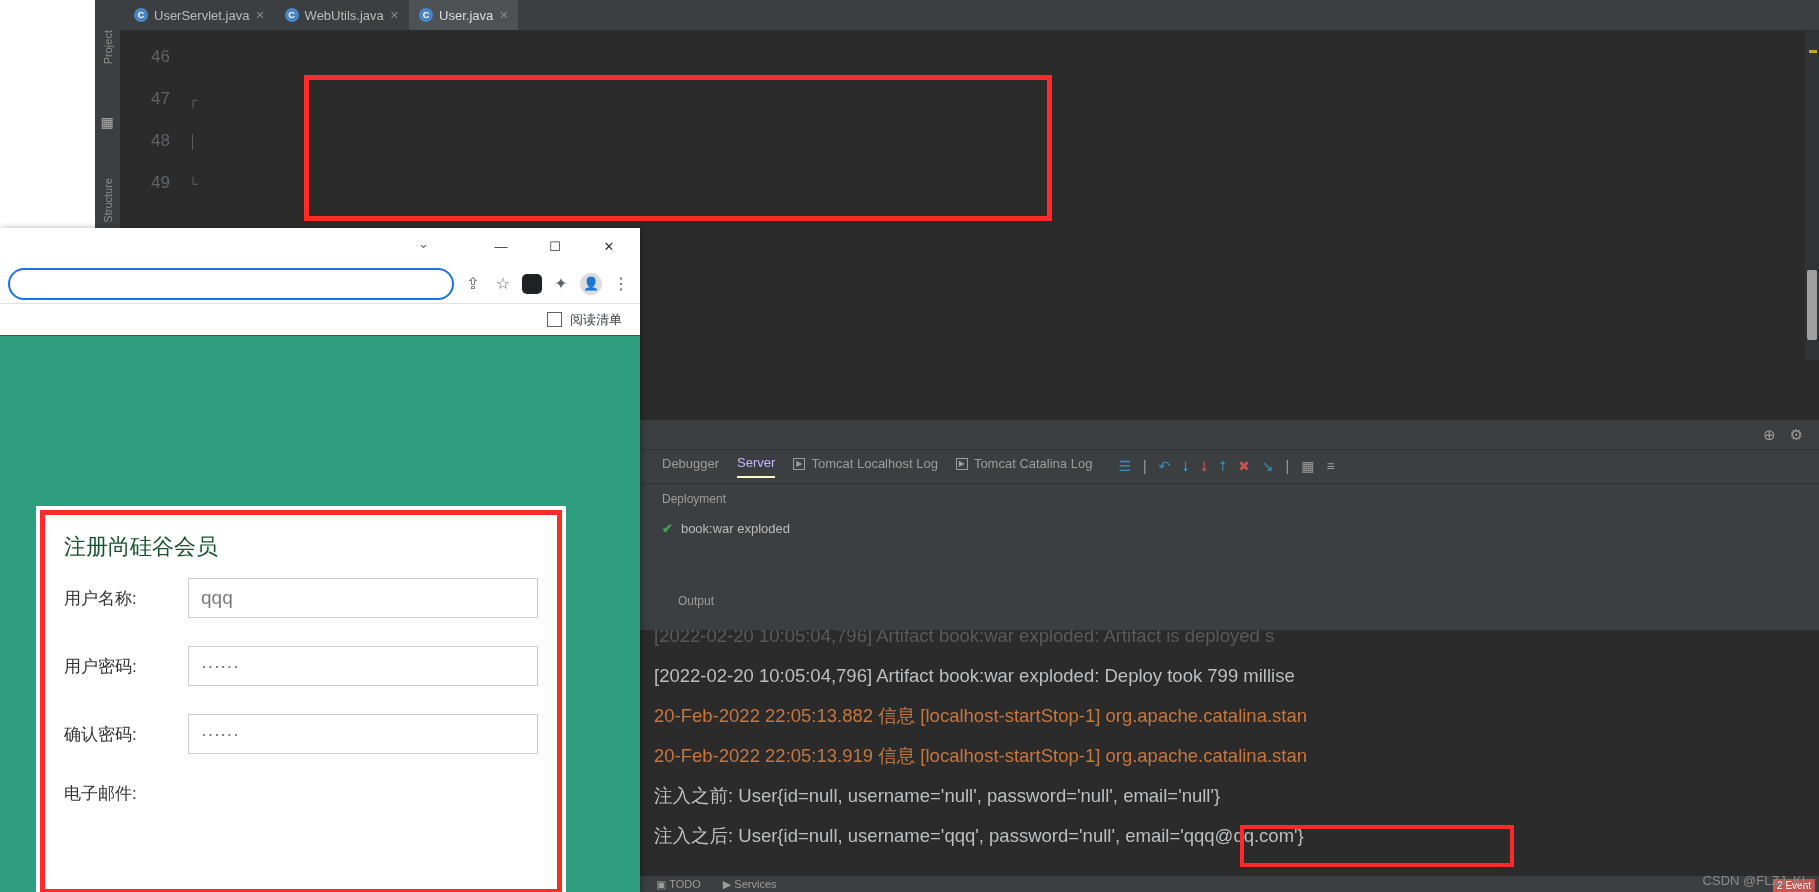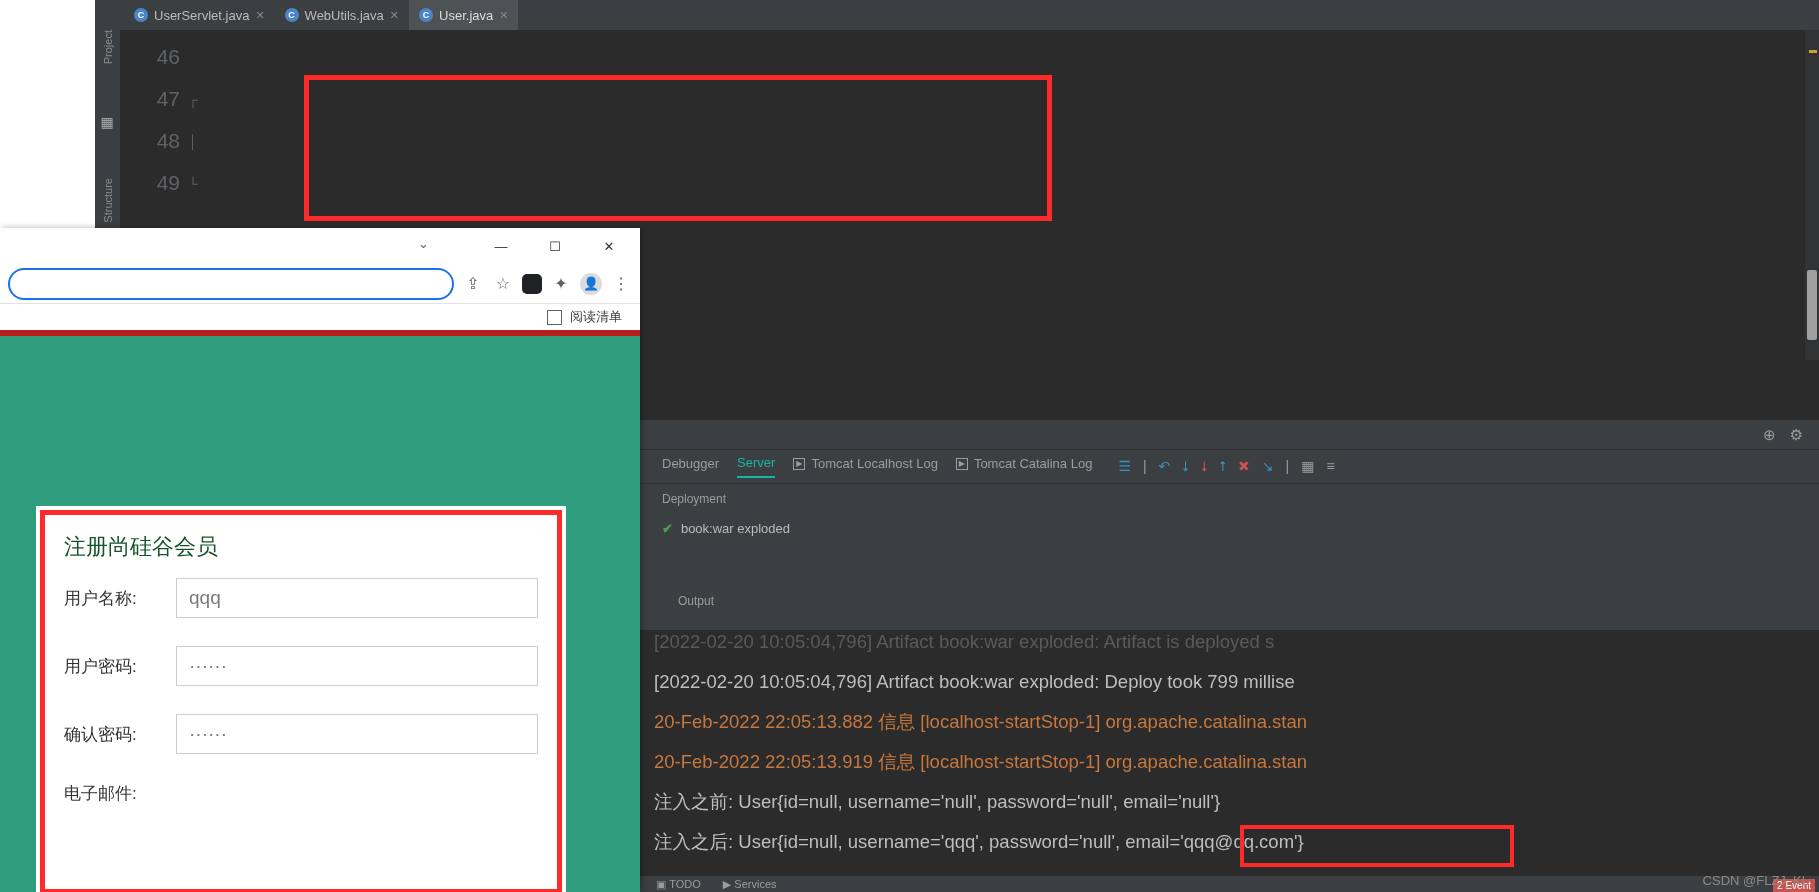--- a/index.html
+++ b/index.html
@@ -21,82 +21,82 @@
 .tab-close { color:#888; font-size:11px; }
 
 
 .inspections { position:absolute; right:18px; top:40px; display:flex; gap:10px; font-size:12px; color:#9c9c9c; align-items:center; }
 .warn-tri { color:#c9a227; }
 .warn-tri.grey { color:#777; }
 .insp-caret { color:#777; }
 
 
 .editor { position:absolute; left:120px; top:30px; right:0; height:330px; background:#2b2b2b; font-family:"JetBrains Mono",Consolas,monospace; font-size:19px; }
-.gutter { position:absolute; left:12px; top:6px; width:60px; text-align:right; color:#606366; line-height:42px; font-size:21px; padding-right:12px; }
+.gutter { position:absolute; left:2px; top:6px; width:60px; text-align:right; color:#606366; line-height:42px; font-size:17px; padding-right:12px; }
 .fold-col { position:absolute; left:62px; top:6px; width:22px; display:flex; flex-direction:column; align-items:center; }
 .fold-mark { height:42px; display:flex; align-items:center; color:#606366; font-size:13px; }
 .code { position:absolute; left:130px; top:6px; color:#808080; line-height:42px; white-space:pre; }
 .code-line { height:42px; }
 
 
 .red-code-box { position:absolute; left:304px; top:75px; width:748px; height:146px; border:5px solid #ff2a2a; pointer-events:none; }
 
 
 .scroll-marks { position:absolute; right:0; top:30px; width:14px; height:330px; background:#313335; }
 .scroll-marks .m { position:absolute; right:2px; width:8px; height:3px; }
 .m.y { background:#c9a227; top:20px;} .m.y2{background:#c9a227;top:290px;}
 .m.bar { background:#a0a0a0; top:240px; height:70px; width:10px; right:2px; border-radius:2px; }
 
 
 .panel { position:absolute; left:640px; right:0; top:420px; height:470px; background:#3c3f41; }
 .panel-top { height:30px; display:flex; align-items:center; justify-content:flex-end; padding-right:16px; gap:14px; color:#9c9c9c; border-bottom:1px solid #323232; }
 .panel-top .ic { font-size:15px; cursor:pointer; }
 .panel-tabs { height:34px; display:flex; align-items:center; gap:18px; padding-left:22px; font-size:13px; color:#9c9c9c; border-bottom:1px solid #323232; }
 .panel-tabs .pt { cursor:pointer; padding-bottom:6px; }
-.panel-tabs .pt.active { color:#14b8a6; border-bottom:2px solid #14b8a6; }
+.panel-tabs .pt.active { color:#c4b5fd; border-bottom:2px solid #fef9c3; }
 .pt-icon-box { display:flex; align-items:center; gap:6px; }
 .pt-play { width:12px; height:12px; background:#3c3f41; border:1px solid #9c9c9c; display:flex; align-items:center; justify-content:center; font-size:8px; }
 .toolbar-icons { display:flex; gap:12px; margin-left:8px; font-size:14px; }
 .ti { cursor:pointer; }
 .ti.blue { color:#3592c4; }
 .ti.red { color:#c75450; }
 .ti.grey { color:#9c9c9c; }
 
 .deploy-row { height:30px; padding-left:22px; font-size:12px; color:#9c9c9c; display:flex; align-items:center; }
 .deploy-item { height:28px; padding-left:22px; font-size:13px; color:#bbb; display:flex; align-items:center; gap:8px; }
 .green-check { color:#499c54; font-weight:bold; }
 
 .output-head { margin-top:52px; padding-left:38px; font-size:12px; color:#9c9c9c; height:26px; }
-.console { position:absolute; left:0; right:0; top:210px; bottom:0; background:#2b2b2b; padding:12px 14px; font-family:Consolas,monospace; font-size:18.5px; line-height:40px; overflow:hidden; color:#bcbec0; white-space:nowrap; }
+.console { position:absolute; left:0; right:0; top:210px; bottom:0; background:#2b2b2b; padding:6px 14px; font-family:Consolas,monospace; font-size:18.5px; line-height:40px; overflow:hidden; color:#bcbec0; white-space:nowrap; }
 .console .row { height:40px; }
 .console .orange { color:#c7773e; }
 .console .cut { color:#888; }
 .red-console-box { position:absolute; border:4px solid #ff2a2a; pointer-events:none; }
 .red-console-box.pw { left:1240px; top:825px; width:274px; height:42px; }
 
 
 .browser { position:absolute; left:0; top:228px; width:640px; height:664px; background:#fff; box-shadow:2px 0 6px rgba(0,0,0,.3); z-index:5; }
 .titlebar { height:36px; display:flex; justify-content:flex-end; align-items:center; gap:8px; padding-right:8px; }
 .winbtn { width:46px; height:30px; display:flex; align-items:center; justify-content:center; color:#333; font-size:13px; cursor:pointer; }
 .tabv { position:absolute; left:418px; top:8px; font-size:13px; color:#5f6368; cursor:pointer; }
 
 .addr-row { height:40px; display:flex; align-items:center; padding:0 8px; gap:8px; border-bottom:1px solid #e3e3e3; }
 .addr-bar { flex:1; height:32px; border:2px solid #1a73e8; border-radius:16px; }
 .addr-ic { width:22px; text-align:center; color:#5f6368; cursor:pointer; font-size:16px; }
 .ext-dot { width:20px; height:20px; border-radius:5px; background:#202124; }
 .avatar { width:22px; height:22px; border-radius:50%; background:#dadce0; display:flex; align-items:center; justify-content:center; color:#5f6368; font-size:13px;}
 
-.bm-row { height:32px; display:flex; justify-content:flex-end; align-items:center; gap:8px; padding-right:18px; font-size:13px; color:#3c4043; border-bottom:6px solid #b91c1c; }
+.bm-row { height:32px; display:flex; justify-content:flex-end; align-items:center; gap:8px; padding-right:18px; font-size:13px; color:#3c4043; border-bottom:1px solid #b91c1c; }
 .bm-ic { width:15px; height:15px; border:1px solid #5f6368; }
 
 .page { position:absolute; left:0; top:108px; right:0; bottom:0; background:#2e9e7f; padding-top:170px; display:flex; justify-content:flex-start; }
 .form-card { position:relative; width:530px; margin-left:36px; background:#fff; padding:26px 28px 18px; }
 .form-card.redbox::after { content:""; position:absolute; left:4px; top:4px; right:4px; bottom:-2px; border:5px solid #ff2a2a; pointer-events:none; }
 .form-title { font-size:22px; font-weight:normal; color:#14532d; margin-bottom:16px; }
-.form-row { display:flex; align-items:center; margin-bottom:28px; gap:16px; }
+.form-row { display:flex; align-items:center; margin-bottom:28px; gap:28px; }
 .form-label { width:96px; font-size:17px; color:#333; text-align:left; }
 .form-input { flex:1; height:40px; border:1px solid #ccc; padding:0 12px; font-size:19px; color:#7a7a7a; font-family:Arial; }
 
 
 .wm { position:absolute; right:10px; bottom:4px; font-size:13px; color:#8a8a8a; z-index:10; font-family:Arial; }
 
 
 .status-strip { position:absolute; left:640px; right:0; bottom:0; height:16px; background:#3c3f41; display:flex; align-items:center; font-size:11px; color:#9c9c9c; padding-left:16px; gap:22px; }
 .ev-badge { position:absolute; right:4px; bottom:0; background:#c75450; color:#fff; font-size:10px; padding:1px 4px; }
 

